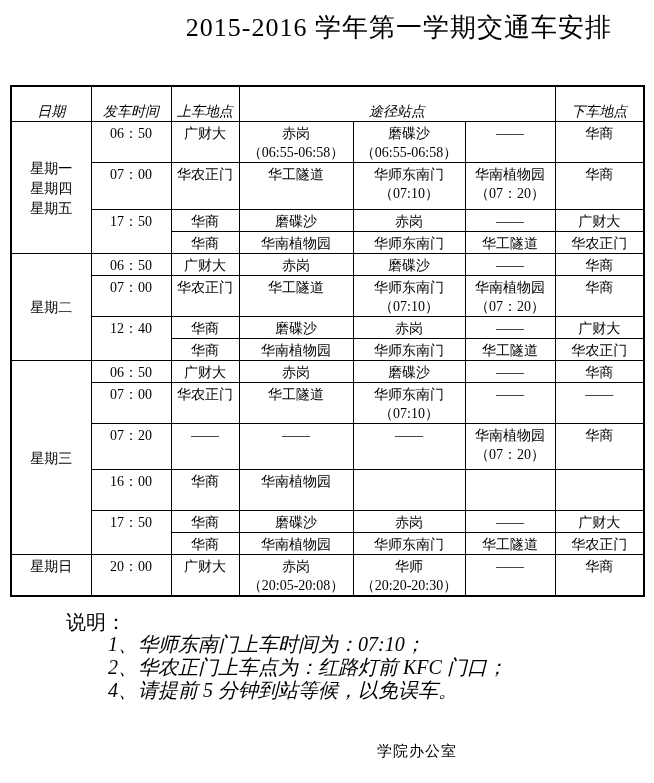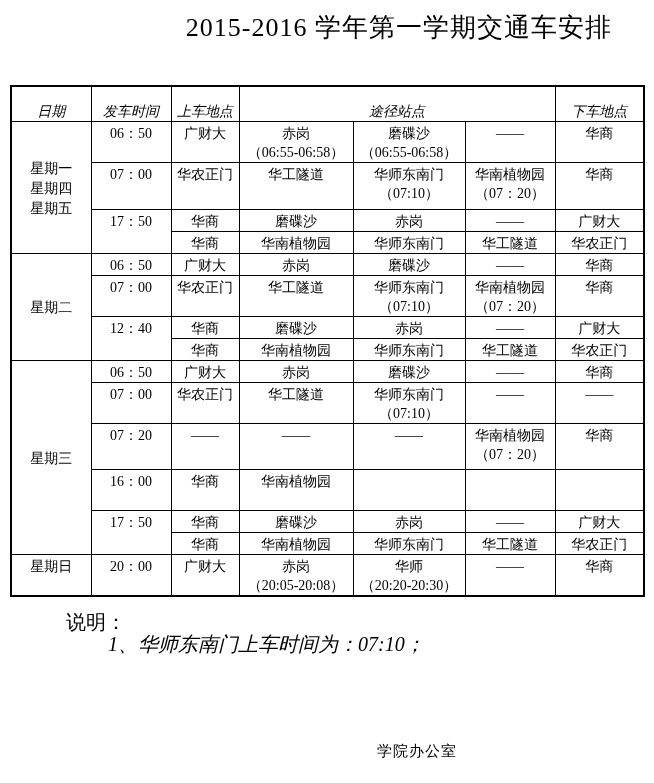--- a/index.html
+++ b/index.html
@@ -191,15 +191,17 @@
 （20:20-20:30）</td>
     <td>——</td>
     <td>华商</td>
   </tr>
 </tbody>
   </table>
 
 <div class="notes">
   <div>说明：</div>
   <div class="item">1、华师东南门上车时间为：07:10；</div>
+  <div class="item">2、华农正门上车点为：红路灯前 KFC 门口；</div>
+  <div class="item">4、请提前 5 分钟到站等候，以免误车。</div>
 </div>
 
 <div class="footer">学院办公室</div>
 
 </body></html>

